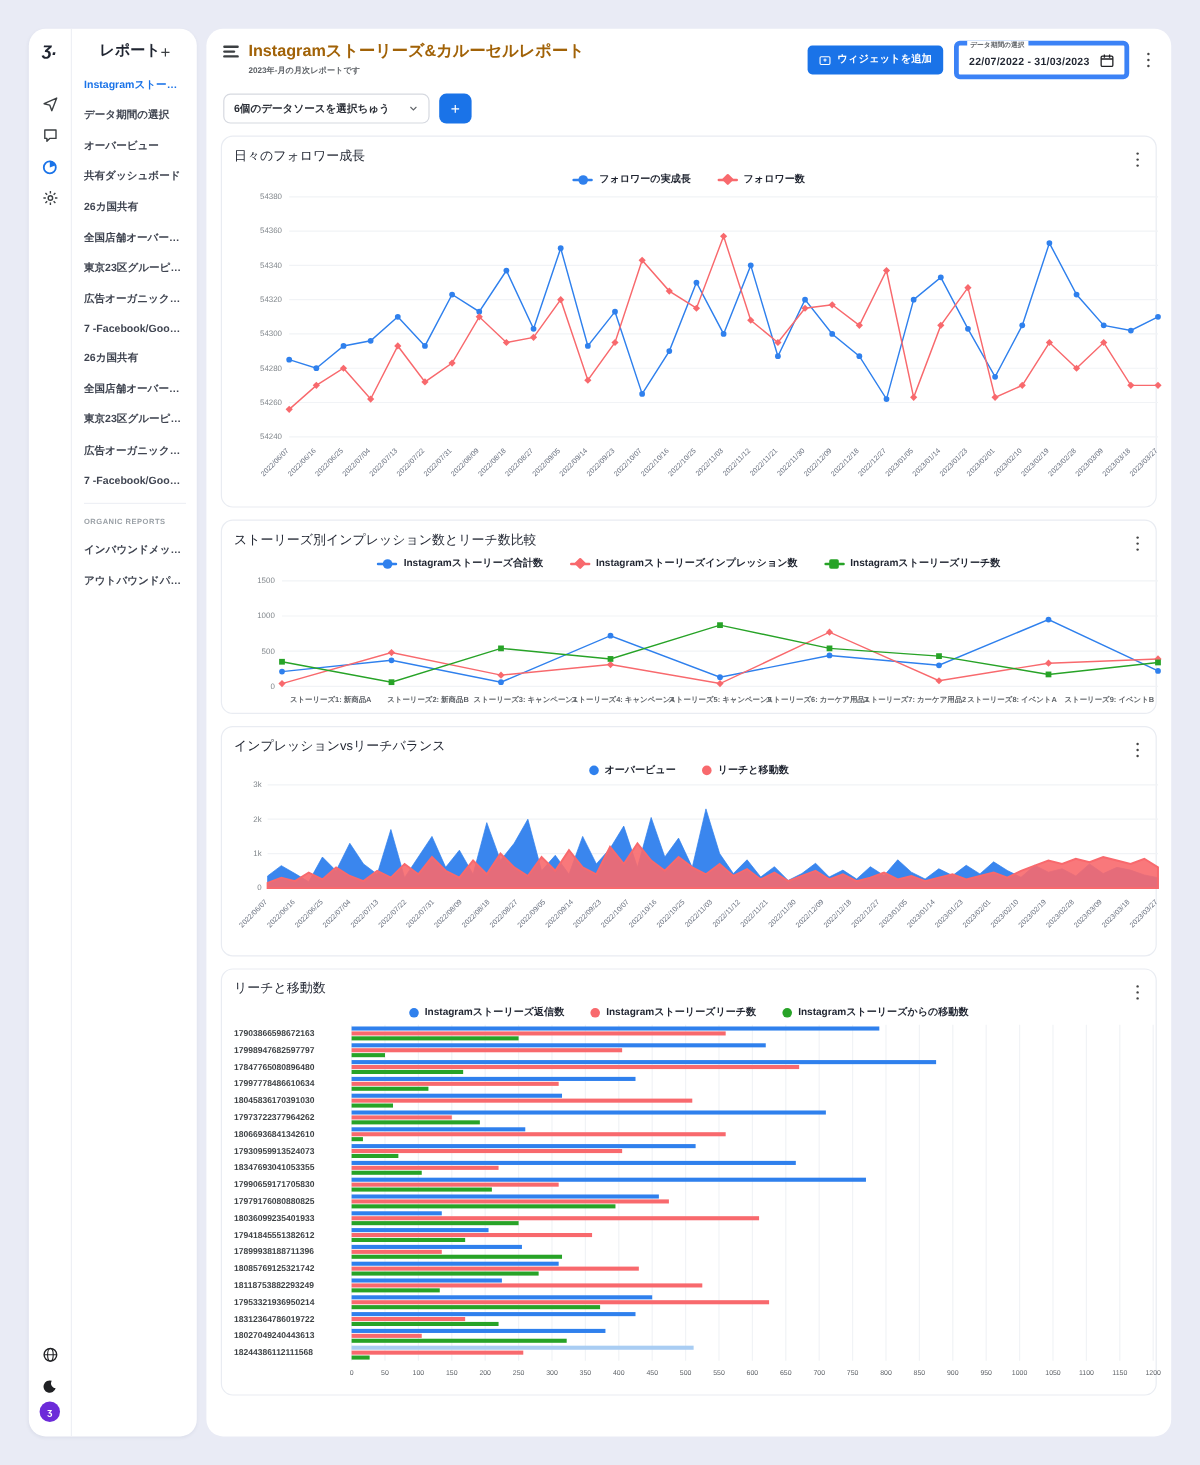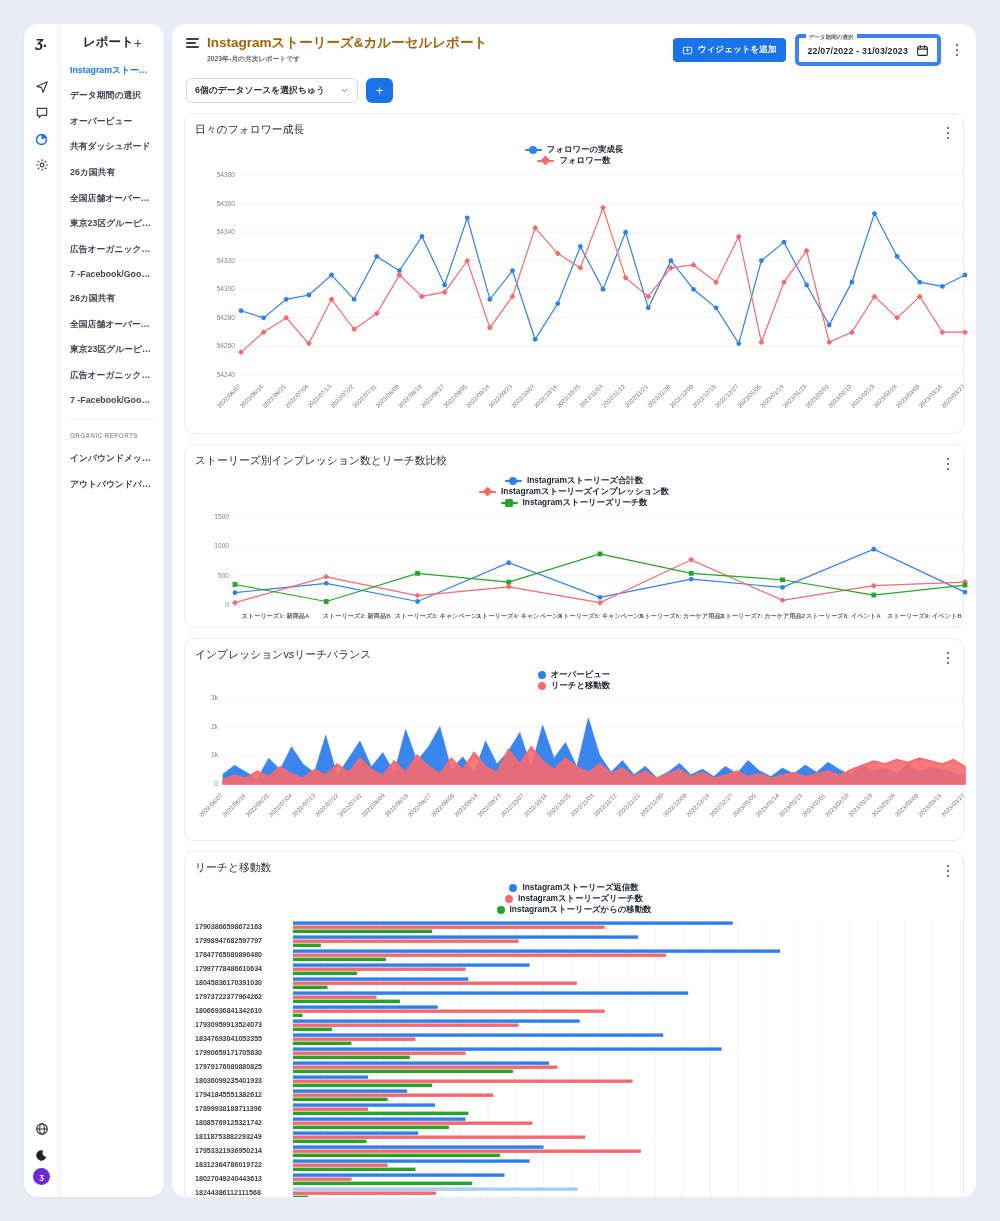--- a/index.html
+++ b/index.html
@@ -49,21 +49,21 @@
   .kebab { width:14px; height:18px; display:flex; flex-direction:column; align-items:center; justify-content:center; gap:2.4px; cursor:pointer; }
   .kebab i { width:2.6px; height:2.6px; border-radius:50%; background:#444; display:block; }
   
   .toolbar { display:flex; align-items:center; gap:8px; margin:12px 0 2px 2px; }
   .select { width:172px; height:25px; border:1px solid #d6d9e0; border-radius:6px; display:flex; align-items:center; justify-content:space-between; padding:0 8px; font-size:8.8px; font-weight:700; color:#2a2e36; cursor:pointer; background:#fff; }
   .btn-plus { width:27px; height:25px; background:#1a73e8; border:none; border-radius:6px; color:#fff; font-size:13px; line-height:1; cursor:pointer; font-family:inherit; }
   
   .card { border:1px solid #e9ecf2; border-radius:10px; margin-top:10px; padding:9px 10px 6px; position:relative; background:#fff; }
   .card-title { font-size:10.8px; font-weight:400; color:#1f2430; }
   .card-kebab { position:absolute; right:8px; top:10px; }
-  .legend { display:flex; justify-content:center; align-items:center; margin:7px 0 1px;flex-direction:column; }
+  .legend { display:flex; justify-content:center; align-items:center; gap:22px; margin:7px 0 1px; }
   .lg-item { display:flex; align-items:center; gap:5px; font-size:8.4px; font-weight:700; color:#1f2430; cursor:pointer; }
   .lgwrap { position:relative; width:17px; height:10px; }
   .lgline { position:absolute; left:0; top:4px; width:17px; height:2px; border-radius:1px; }
   .lgmark { position:absolute; left:4.5px; top:1px; width:8px; height:8px; border-radius:50%; }
   .lgmark.diamond { width:7px; height:7px; top:1.5px; left:5px; border-radius:1px; transform:rotate(45deg); }
   .lgmark.square { border-radius:1.5px; }
   .lgdot { width:8px; height:8px; border-radius:50%; }
   .chart { display:block; }
   .chart svg { display:block; }
 </style>

